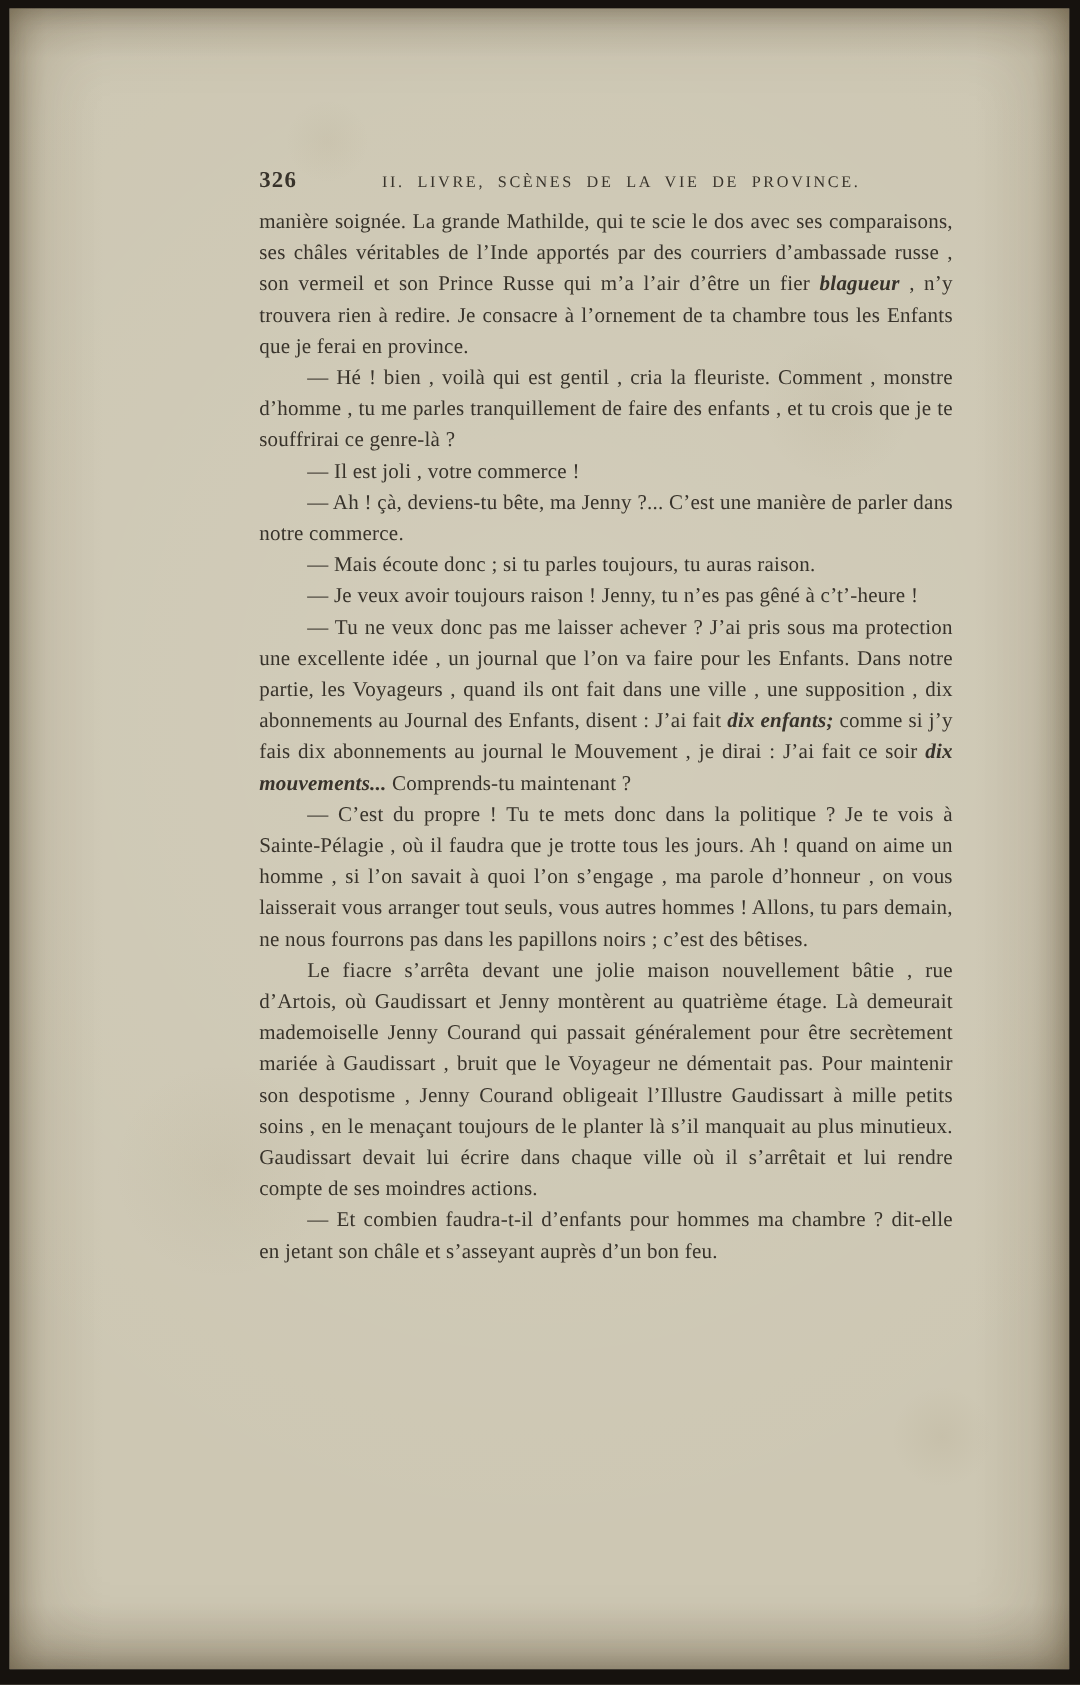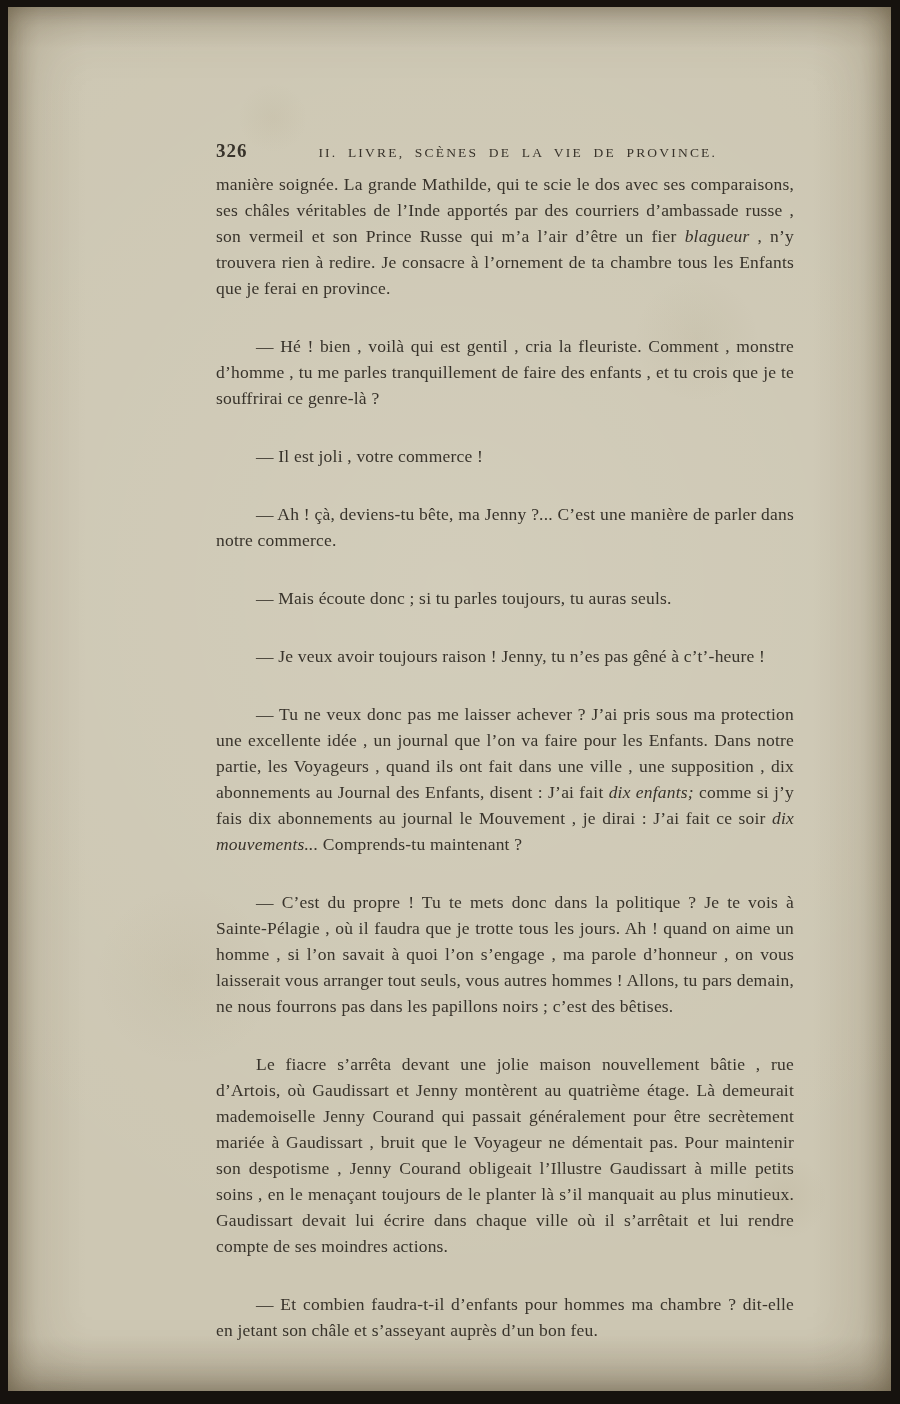--- a/index.html
+++ b/index.html
@@ -60,38 +60,38 @@
     padding-right: 6px;
     white-space: nowrap;
   }
   .page-text p {
     margin: 0;
     font-size: 17.5px;
     line-height: 26px;
     text-align: justify;
     letter-spacing: 0.2px;
   }
-  .page-text p.indent { text-indent: 40px; margin-top: 32px; }
-  .page-text em { font-style: italic; }
+  .page-text p.indent { text-indent: 40px; }
+  .page-text em { font-style: italic; font-weight: bold; }
 </style>
 </head>
 <body>
 
 <div class="page">
   <div class="text-block">
     <div class="page-header">
       <span class="page-number">326</span>
       <span class="running-title">II. LIVRE, SCÈNES DE LA VIE DE PROVINCE.</span>
     </div>
     <div class="page-text">
         <p class=""><span>manière soignée. La grande Mathilde, qui te scie le dos avec ses comparaisons, ses châles véritables de l’Inde apportés par des courriers d’ambassade russe , son vermeil et son Prince Russe qui m’a l’air d’être un fier </span><em>blagueur</em><span> , n’y trouvera rien à redire. Je consacre à l’ornement de ta chambre tous les Enfants que je ferai en province.</span></p>
         <p class="indent"><span>— Hé ! bien , voilà qui est gentil , cria la fleuriste. Comment , monstre d’homme , tu me parles tranquillement de faire des enfants , et tu crois que je te souffrirai ce genre-là ?</span></p>
         <p class="indent"><span>— Il est joli , votre commerce !</span></p>
         <p class="indent"><span>— Ah ! çà, deviens-tu bête, ma Jenny ?... C’est une manière de parler dans notre commerce.</span></p>
-        <p class="indent"><span>— Mais écoute donc ; si tu parles toujours, tu auras seuls.</span></p>
+        <p class="indent"><span>— Mais écoute donc ; si tu parles toujours, tu auras raison.</span></p>
         <p class="indent"><span>— Je veux avoir toujours raison ! Jenny, tu n’es pas gêné à c’t’-heure !</span></p>
         <p class="indent"><span>— Tu ne veux donc pas me laisser achever ? J’ai pris sous ma protection une excellente idée , un journal que l’on va faire pour les Enfants. Dans notre partie, les Voyageurs , quand ils ont fait dans une ville , une supposition , dix abonnements au Journal des Enfants, disent : J’ai fait </span><em>dix enfants;</em><span> comme si j’y fais dix abonnements au journal le Mouvement , je dirai : J’ai fait ce soir </span><em>dix mouvements...</em><span> Comprends-tu maintenant ?</span></p>
         <p class="indent"><span>— C’est du propre ! Tu te mets donc dans la politique ? Je te vois à Sainte-Pélagie , où il faudra que je trotte tous les jours. Ah ! quand on aime un homme , si l’on savait à quoi l’on s’engage , ma parole d’honneur , on vous laisserait vous arranger tout seuls, vous autres hommes ! Allons, tu pars demain, ne nous fourrons pas dans les papillons noirs ; c’est des bêtises.</span></p>
         <p class="indent"><span>Le fiacre s’arrêta devant une jolie maison nouvellement bâtie , rue d’Artois, où Gaudissart et Jenny montèrent au quatrième étage. Là demeurait mademoiselle Jenny Courand qui passait généralement pour être secrètement mariée à Gaudissart , bruit que le Voyageur ne démentait pas. Pour maintenir son despotisme , Jenny Courand obligeait l’Illustre Gaudissart à mille petits soins , en le menaçant toujours de le planter là s’il manquait au plus minutieux. Gaudissart devait lui écrire dans chaque ville où il s’arrêtait et lui rendre compte de ses moindres actions.</span></p>
         <p class="indent"><span>— Et combien faudra-t-il d’enfants pour hommes ma chambre ? dit-elle en jetant son châle et s’asseyant auprès d’un bon feu.</span></p>
       </div>
   </div>
 </div>
 
 </body></html>

